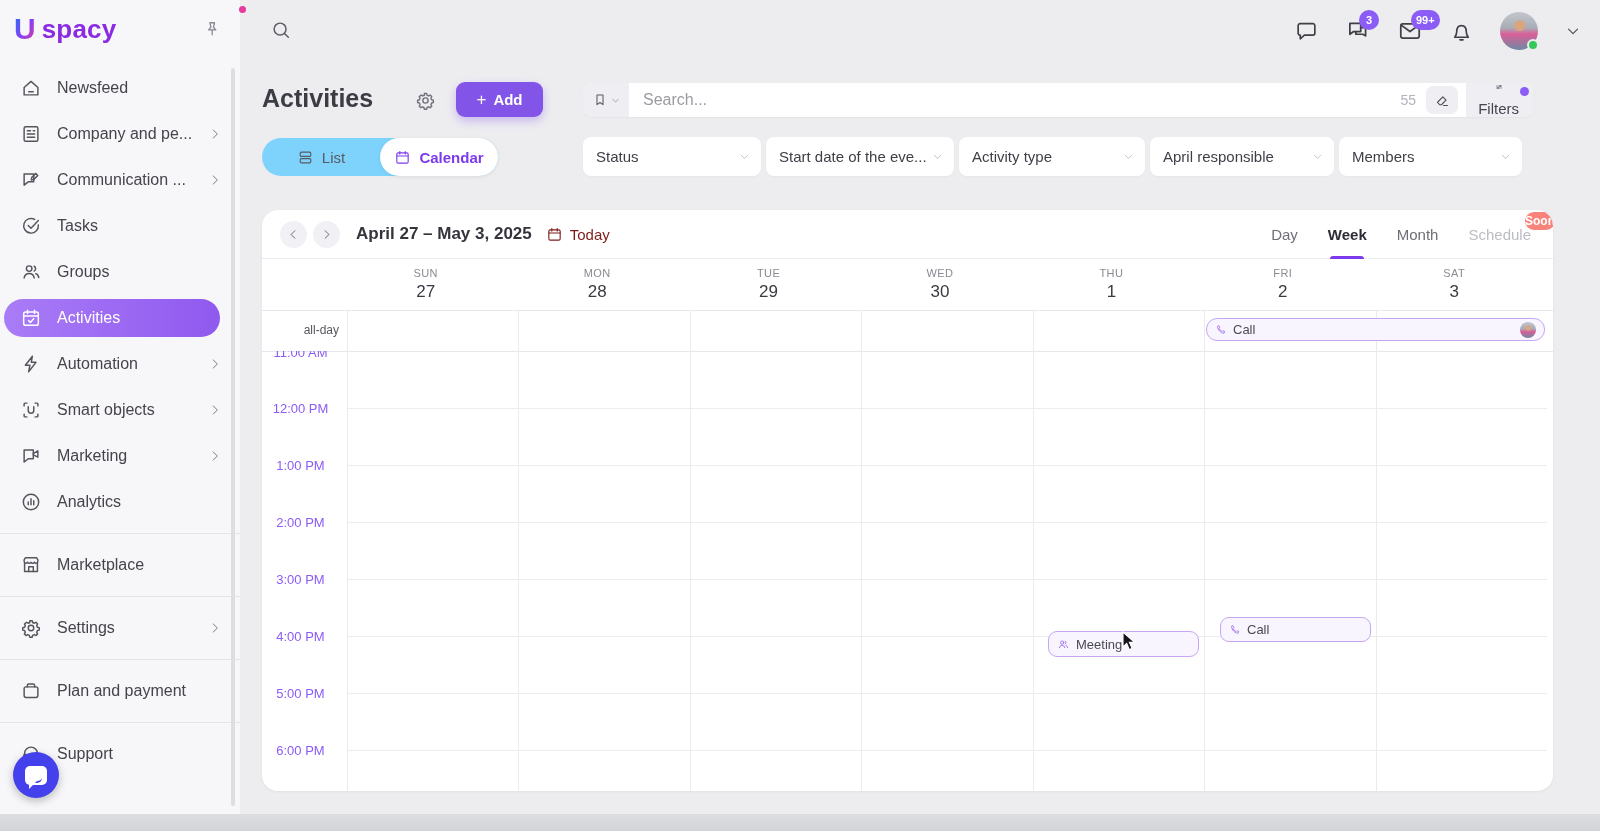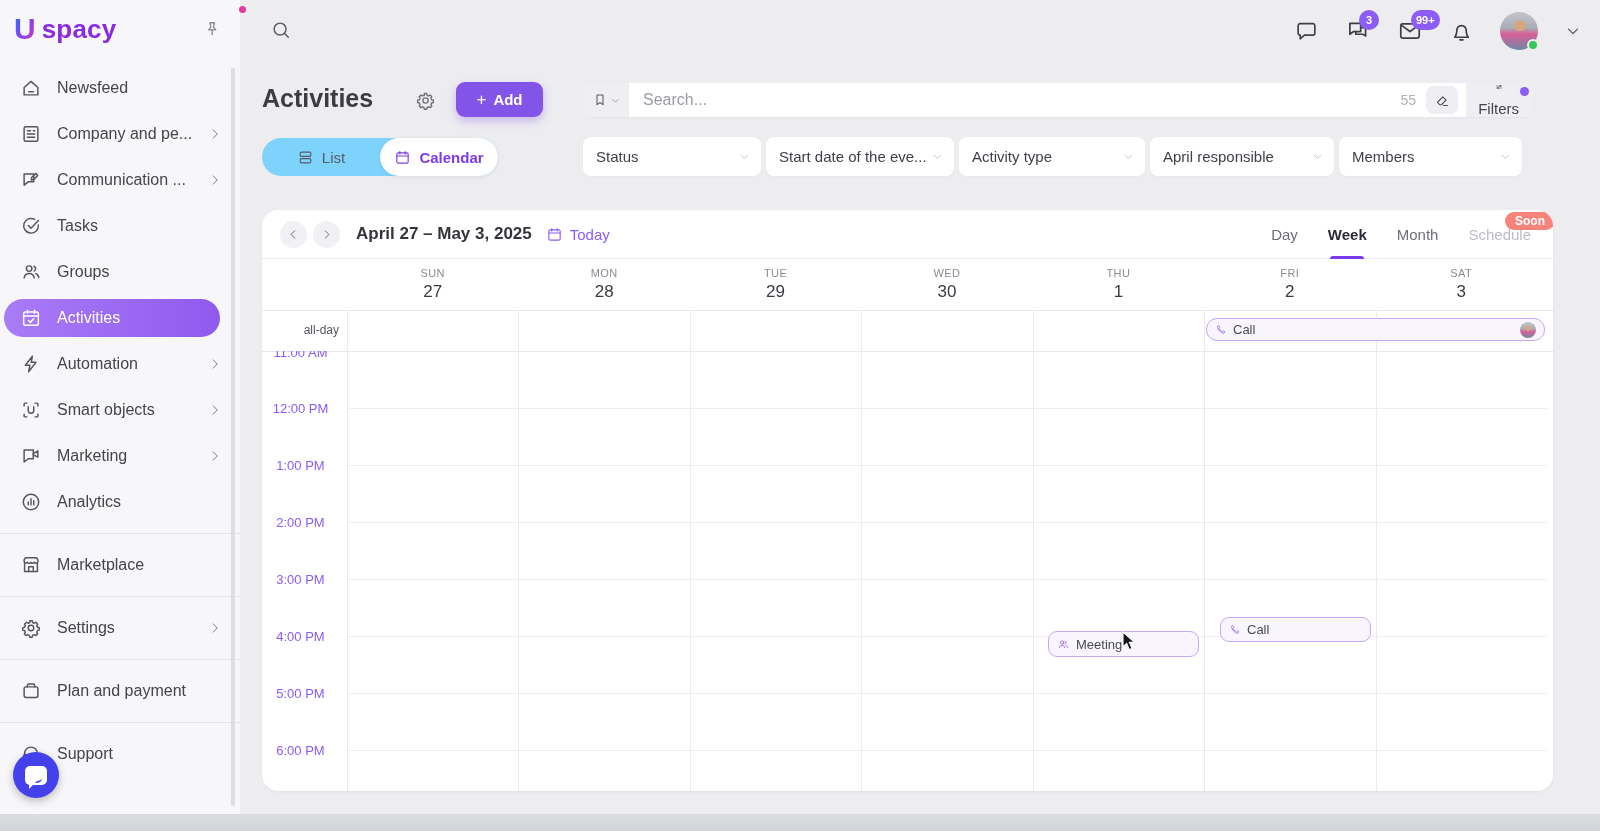--- a/index.html
+++ b/index.html
@@ -75,29 +75,29 @@
   .filter-dd .chev { color:#b9b9c1; }
   .filter-dd:nth-child(1){width:178px} .filter-dd:nth-child(2){width:188px}
   .filter-dd:nth-child(3){width:186px} .filter-dd:nth-child(4){width:184px}
   .filter-dd:nth-child(5){width:183px}
 
   
   .card { position:absolute; left:22px; top:210px; width:1291px; height:581px; background:#fff; border-radius:16px; box-shadow:0 1px 3px rgba(0,0,0,.05); overflow:hidden; }
   .card-head { position:absolute; left:0; top:0; right:0; height:49px; border-bottom:1px solid #ededf1; display:flex; align-items:center; padding:0 22px 0 18px; }
   .nav-btn { width:27px; height:27px; border-radius:50%; background:#f1f0f4; color:#55555e; display:flex; align-items:center; justify-content:center; cursor:pointer; margin-right:6px; font-size:14px; }
   .range-title { font-size:17px; font-weight:700; color:#34343c; margin:0 14px 0 10px; }
-  .today-btn { display:flex; align-items:center; gap:7px; color:#8b5cf6; font-size:15px; cursor:pointer; }
+  .today-btn { display:flex; align-items:center; gap:7px; color:#7f1d1d; font-size:15px; cursor:pointer; }
   .view-tabs { margin-left:auto; display:flex; align-items:center; gap:30px; position:relative; }
   .view-tab { font-size:15px; color:#6e6e77; cursor:pointer; position:relative; height:49px; display:flex; align-items:center; }
   .view-tab.active { color:#2c2c34; font-weight:700; }
   .view-tab.active:after { content:""; position:absolute; left:50%; transform:translateX(-50%); bottom:0; width:34px; height:3px; border-radius:3px 3px 0 0; background:#7c3aed; }
   .view-tab.disabled { color:#bcbcc4; }
-  .soon-badge { position:absolute; right:-24px; top:2px; background:#f8837a; color:#fff; font-size:12px; font-weight:700; padding:2px 10px; border-radius:10px; }
-
-  .day-head { position:absolute; left:85px; top:49px; width:1200px; height:51px; display:flex; }
+  .soon-badge { position:absolute; right:-24px; top:2px; background:#f8837a; color:#fff; font-size:12px; font-weight:700; padding:2px 0; border-radius:10px; }
+
+  .day-head { position:absolute; left:78px; top:49px; width:1200px; height:51px; display:flex; }
   .day-cell { width:171.43px; text-align:center; padding-top:8px; cursor:pointer; }
   .dow { font-size:11px; color:#8a8a93; letter-spacing:.4px; }
   .dnum { font-size:17px; color:#3a3a42; margin-top:3px; font-weight:500; }
   .h-border { position:absolute; left:0; right:0; height:1px; background:#e8e8ec; }
   .v-border { position:absolute; top:100px; bottom:0; width:1px; background:#ebebef; }
 
   .allday-label { position:absolute; left:0; top:100px; width:77px; height:41px; text-align:right; font-size:12px; color:#55555e; padding-top:13px; }
   .time-gutter-label { position:absolute; width:77px; text-align:center; font-size:13px; color:#8b5cf6; transform:translateY(-50%); }
   .hour-line { position:absolute; left:85px; width:1200px; height:1px; background:#ededf1; }
 

